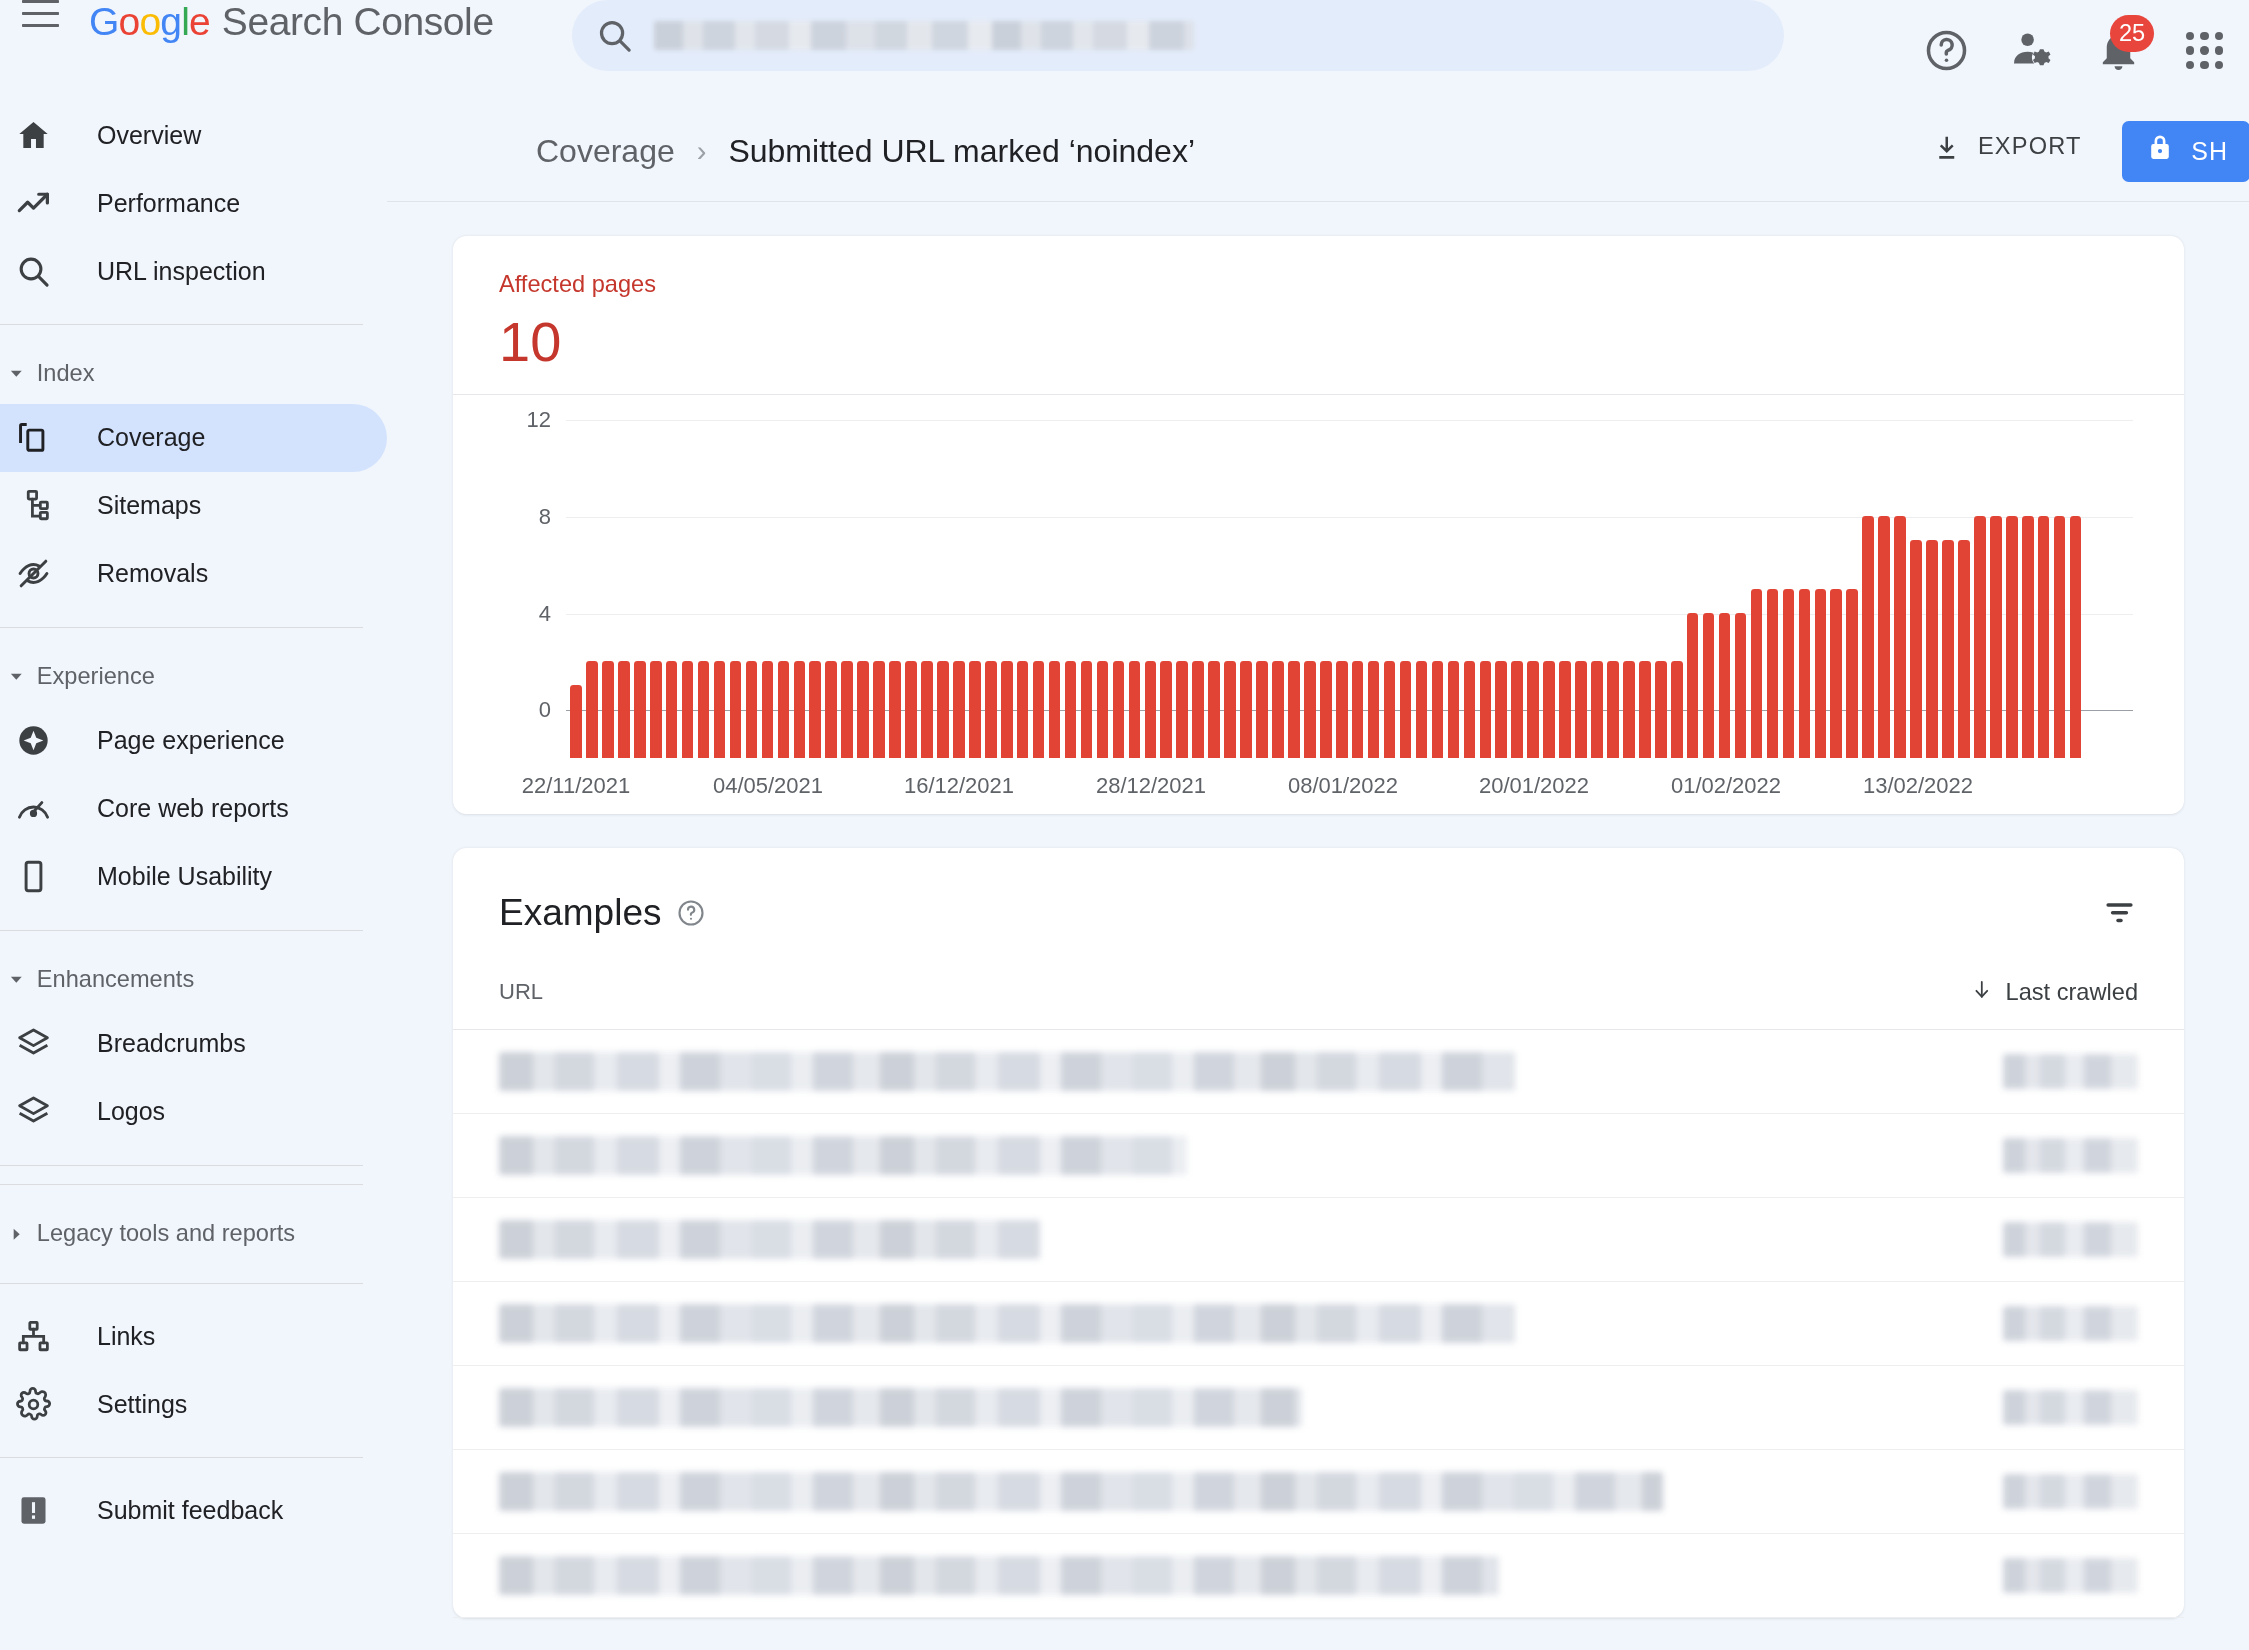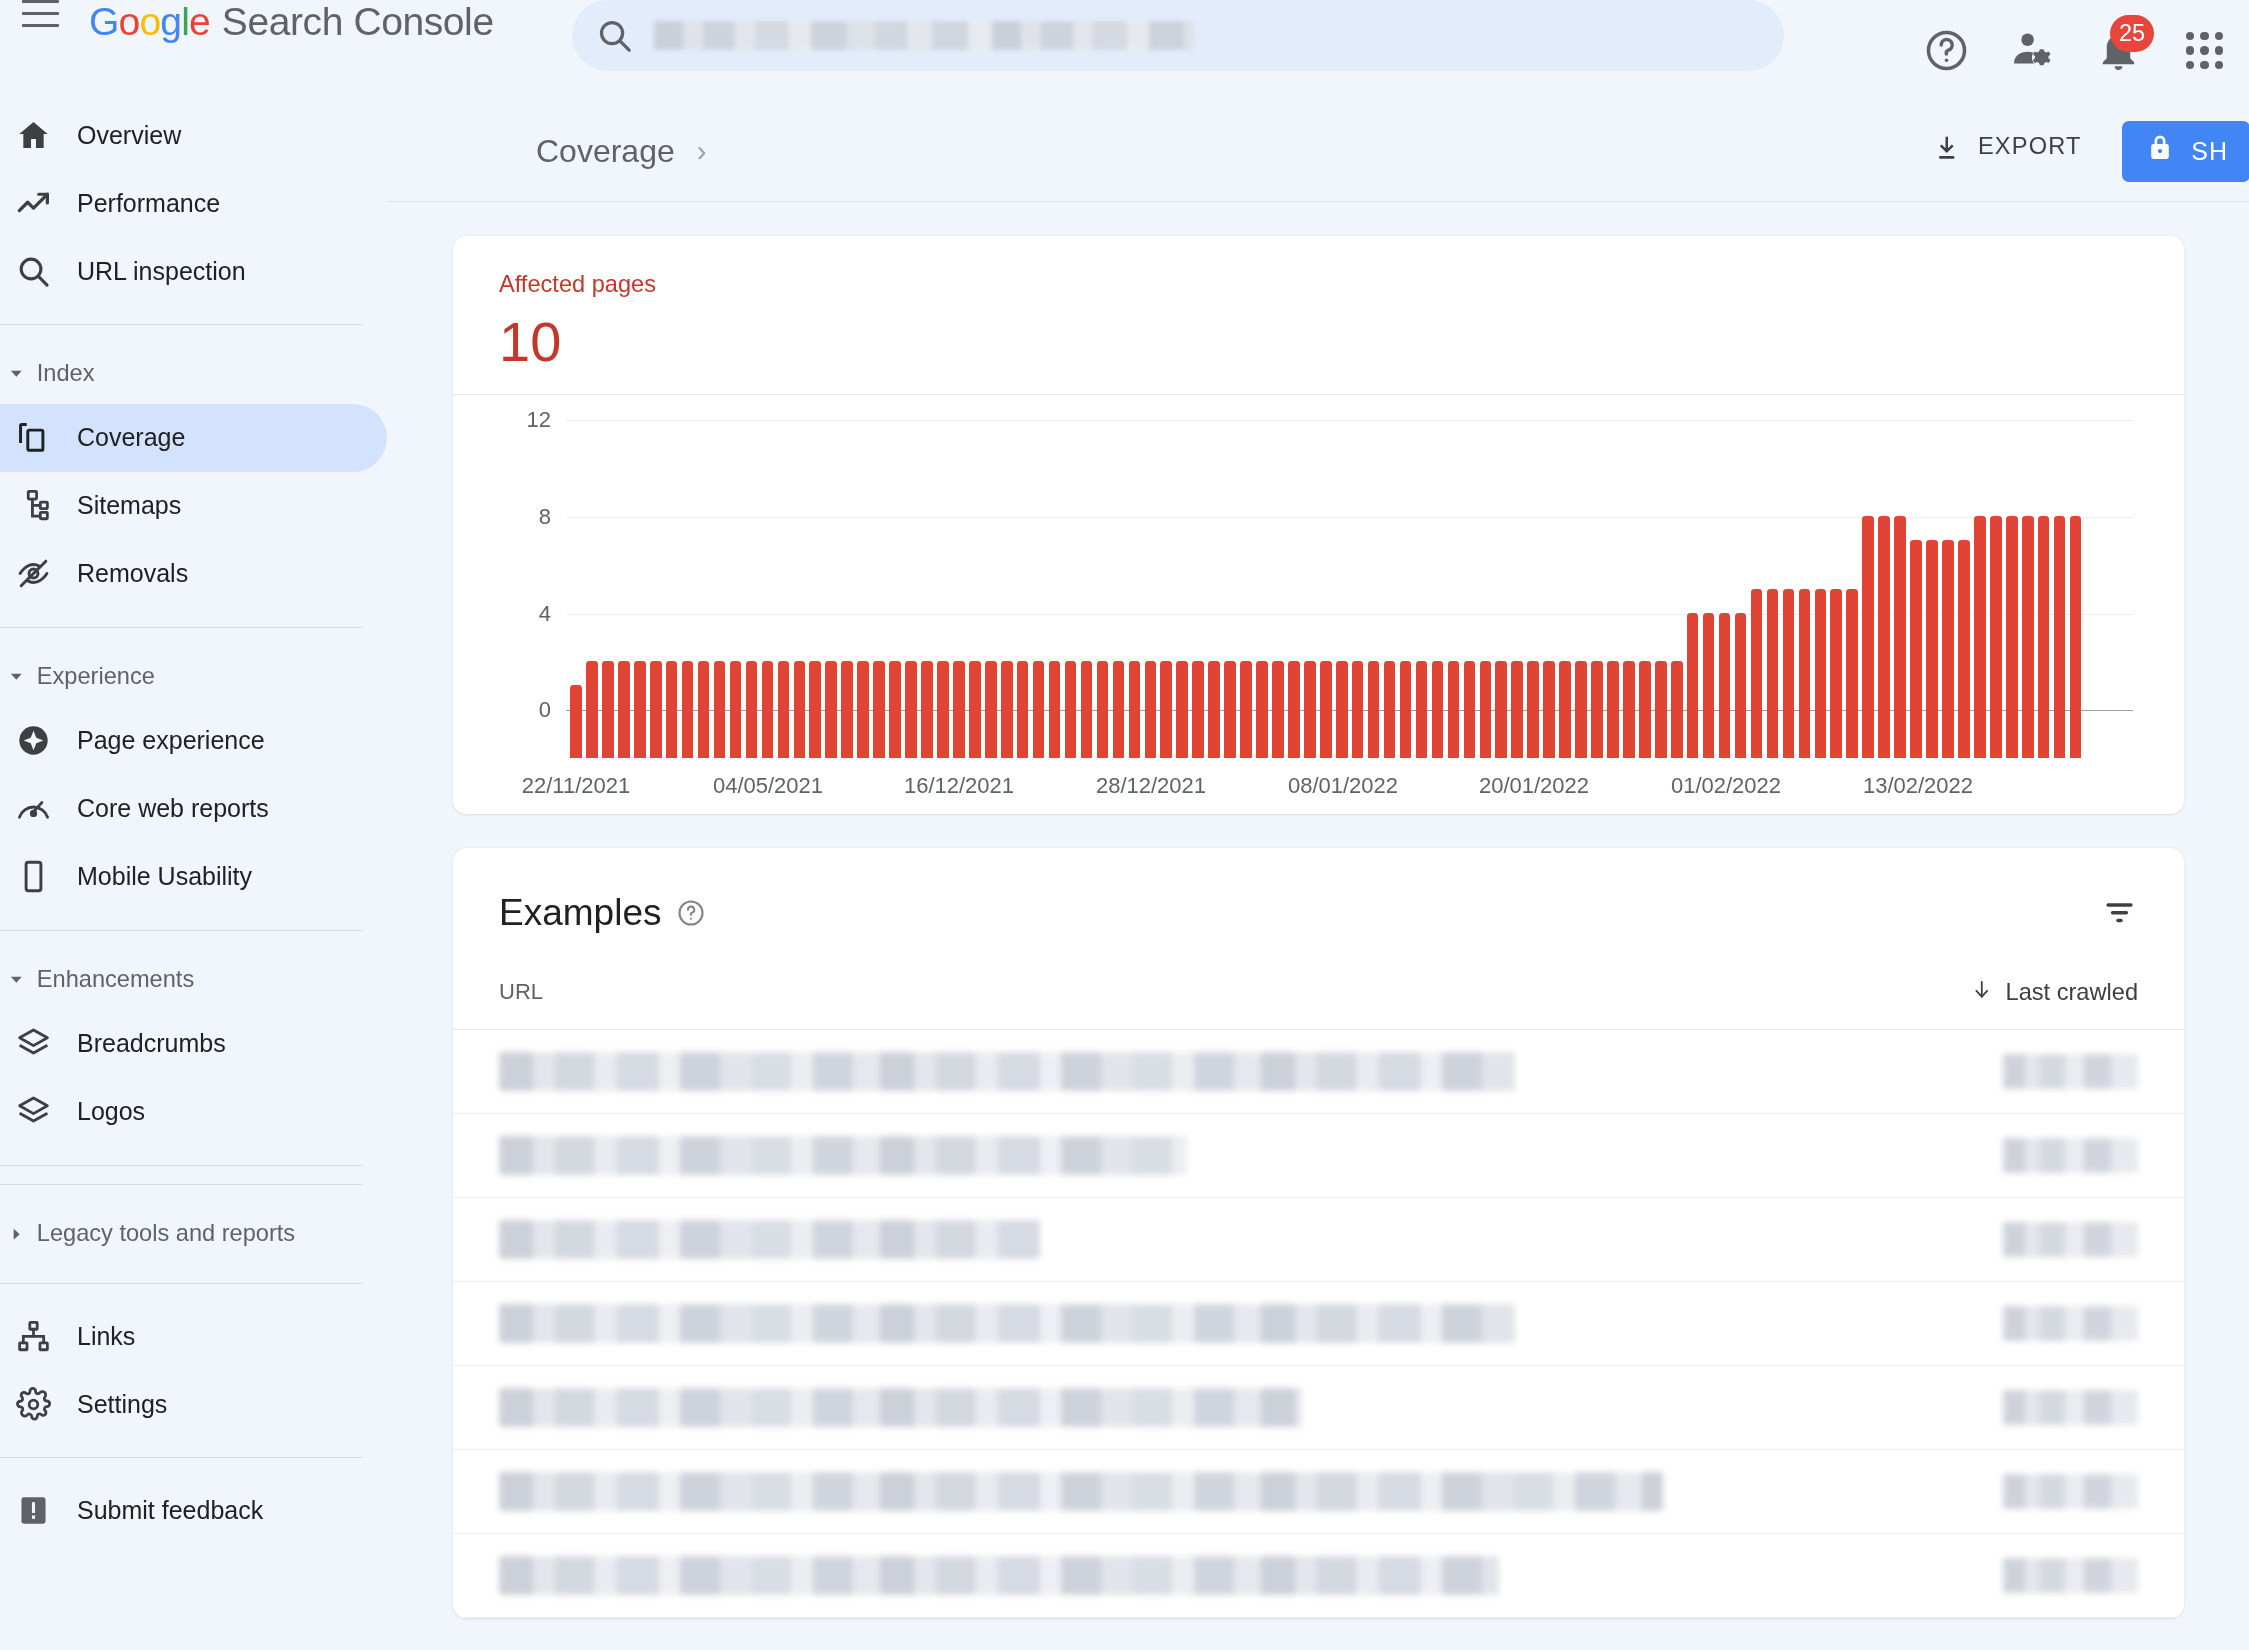--- a/index.html
+++ b/index.html
@@ -75,21 +75,21 @@
   }
   .nav-item {
     display: flex; align-items: center;
     height: 68px; margin: 0 0 0 0; padding-left: 15px;
     border-radius: 0 34px 34px 0;
     cursor: pointer;
   }
   .nav-item.active { background: #d3e3fd; }
   .nav-ico { width: 37px; height: 37px; flex: 0 0 37px; margin-right: 25px; display:flex; align-items:center; justify-content:center;}
   .nav-ico svg { width: 100%; height: 100%; display:block; }
-  .nav-label { font-size: 25px; color: #202124; }
+  .nav-label { font-size: 25px; color: #202124; margin-left: 20px; }
   .nav-item.active .nav-label { color: #202124; }
 
   .nav-group-head {
     display: flex; align-items: center;
     height: 61px; padding-left: 3.4px; cursor: pointer;
   }
   .caret { width: 25px; height: 25px; margin-right: 8.4px; flex:0 0 25px; display:flex; align-items:center;justify-content:center;}
   .caret svg { width: 18.6px; height: 18.6px; }
   .group-label { font-size: 23.6px; color: #5f6368; }
 
@@ -434,20 +434,21 @@
       </span>
       <span class="nav-label">Submit feedback</span>
     </div>
   </nav>
 
 <div class="main">
 
   <div class="crumbbar">
     <span class="crumb">Coverage</span>
     <span class="crumb-sep">›</span>
+    <span class="crumb-current">Submitted URL marked ‘noindex’</span>
 
     <div class="crumbbar-actions">
       <div class="export-btn">
         <span>
           <svg viewBox="0 0 24 24" fill="#3c4043">
               <path d="M12 3v9.2l3.1-3.1 1.4 1.4L11 16 5.5 10.5l1.4-1.4L10 12.2V3z"></path>
               <rect x="5" y="18.4" width="12" height="2.1" rx=".4"></rect>
             </svg>
         </span>
         <span>EXPORT</span>

